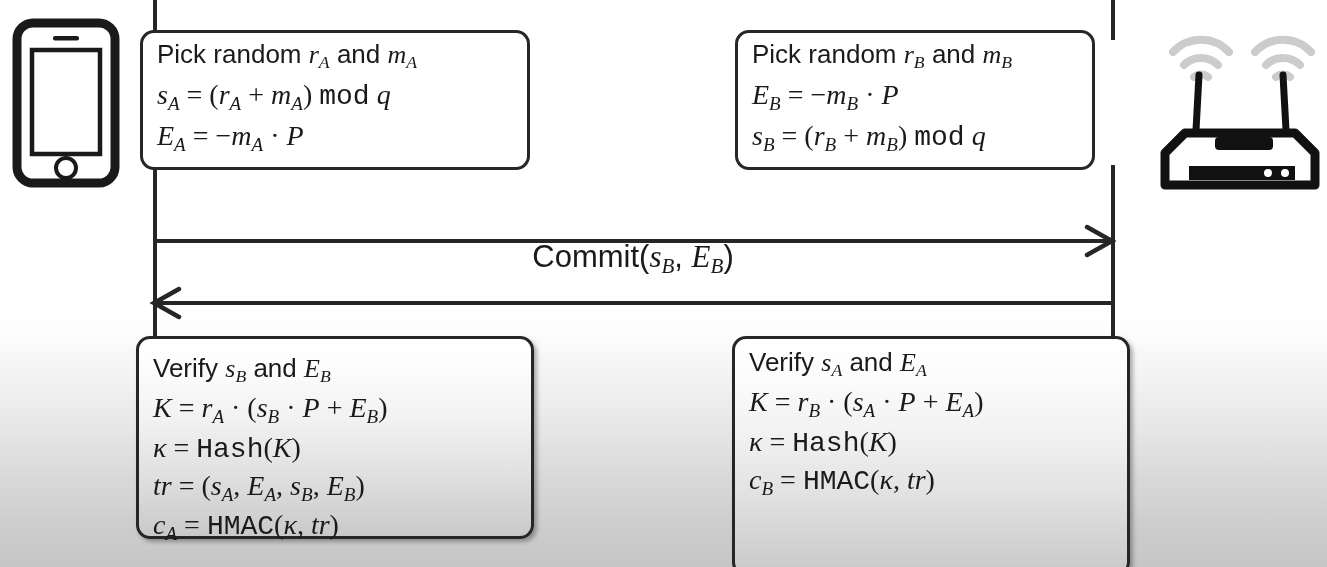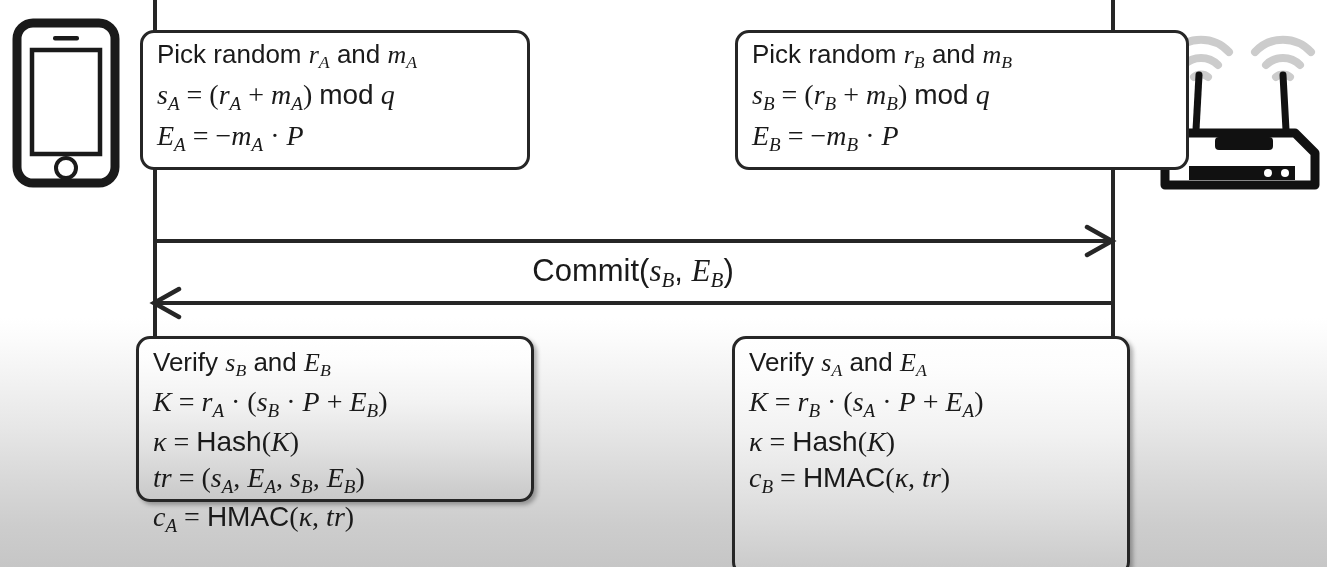--- a/index.html
+++ b/index.html
@@ -44,21 +44,21 @@
   .note .line {
     white-space: nowrap;
     line-height: 1.0;
   }
 
   
   .mathline { font-family: "Liberation Serif", serif; font-size: 28px; font-style: normal; }
   .txtline  { font-family: "Liberation Sans", sans-serif; font-size: 26px; }
   i.v { font-family: "Liberation Serif", serif; font-style: italic; }
   .sub { font-size: 0.68em; vertical-align: -0.30em; font-family: "Liberation Serif", serif; font-style: italic; }
-  .up  { font-family: Liberation Sans, sans-serif; font-style: normal; text-align: center; }
+  .up  { font-family: Liberation Mono, monospace; font-style: normal; text-align: center; }
 
   
   .msg-label {
     position: absolute;
     text-align: center;
     font-family: "Liberation Sans", sans-serif;
     font-size: 31px;
     color: #1a1a1a;
     white-space: nowrap;
   }
@@ -123,50 +123,50 @@
       Pick random <i class="v">r<span class="sub">A</span></i> and <i class="v">m<span class="sub">A</span></i>
     </div>
     <div class="line mathline" style="margin-top:9px;">
       <i class="v">s<span class="sub">A</span></i> = (<i class="v">r<span class="sub">A</span></i> + <i class="v">m<span class="sub">A</span></i>) <span class="up">mod</span> <i class="v">q</i>
     </div>
     <div class="line mathline" style="margin-top:9px;">
       <i class="v">E<span class="sub">A</span></i> = −<i class="v">m<span class="sub">A</span></i> · <i class="v">P</i>
     </div>
   </div>
 
-  <div class="note" style="left:735px; top:30px; width:454px; height:140px;">
+  <div class="note" style="left:735px; top:30px; width:360px; height:140px;">
     <div class="line txtline">
       Pick random <i class="v">r<span class="sub">B</span></i> and <i class="v">m<span class="sub">B</span></i>
     </div>
     <div class="line mathline" style="margin-top:9px;">
-      <i class="v">s<span class="sub">B</span></i> = (<i class="v">r<span class="sub">B</span></i> + <i class="v">m<span class="sub">B</span></i>) <span class="up">mod</span> <i class="v">q</i>
+      <i class="v">E<span class="sub">B</span></i> = −<i class="v">m<span class="sub">B</span></i> · <i class="v">P</i>
     </div>
     <div class="line mathline" style="margin-top:9px;">
-      <i class="v">E<span class="sub">B</span></i> = −<i class="v">m<span class="sub">B</span></i> · <i class="v">P</i>
+      <i class="v">s<span class="sub">B</span></i> = (<i class="v">r<span class="sub">B</span></i> + <i class="v">m<span class="sub">B</span></i>) <span class="up">mod</span> <i class="v">q</i>
     </div>
   </div>
 
   <div class="msg-line" style="left:155px; top:239px; width:958px;"></div>
   <div class="arrowhead" style="left:1083px; top:224px;">
     <svg width="34" height="34" viewBox="0 0 34 34">
       <path d="M 4 3 L 29 17 L 4 31" fill="none" stroke="#262626" stroke-width="4.5" stroke-linecap="round" stroke-linejoin="miter"></path>
     </svg>
   </div>
 
-  <div class="msg-label" style="left:155px; top:253px; width:956px;">
+  <div class="msg-label" style="left:155px; top:239px; width:956px;">
     Commit(<i class="v">s<span class="sub">B</span></i>, <i class="v">E<span class="sub">B</span></i>)
   </div>
   <div class="msg-line" style="left:155px; top:301px; width:958px;"></div>
   <div class="arrowhead" style="left:149px; top:286px;">
     <svg width="34" height="34" viewBox="0 0 34 34">
       <path d="M 30 3 L 5 17 L 30 31" fill="none" stroke="#262626" stroke-width="4.5" stroke-linecap="round" stroke-linejoin="miter"></path>
     </svg>
   </div>
 
-  <div class="note shaded" style="left:136px; top:336px; width:398px; height:166px; padding-top:10px;">
+  <div class="note shaded" style="left:136px; top:336px; width:398px; height:203px; padding-top:16px;">
     <div class="line txtline">
       Verify <i class="v">s<span class="sub">B</span></i> and <i class="v">E<span class="sub">B</span></i>
     </div>
     <div class="line mathline" style="margin-top:8px;">
       <i class="v">K</i> = <i class="v">r<span class="sub">A</span></i> · (<i class="v">s<span class="sub">B</span></i> · <i class="v">P</i> + <i class="v">E<span class="sub">B</span></i>)
     </div>
     <div class="line mathline" style="margin-top:8px;">
       <i class="v">κ</i> = <span class="up">Hash</span>(<i class="v">K</i>)
     </div>
     <div class="line mathline" style="margin-top:8px;">

